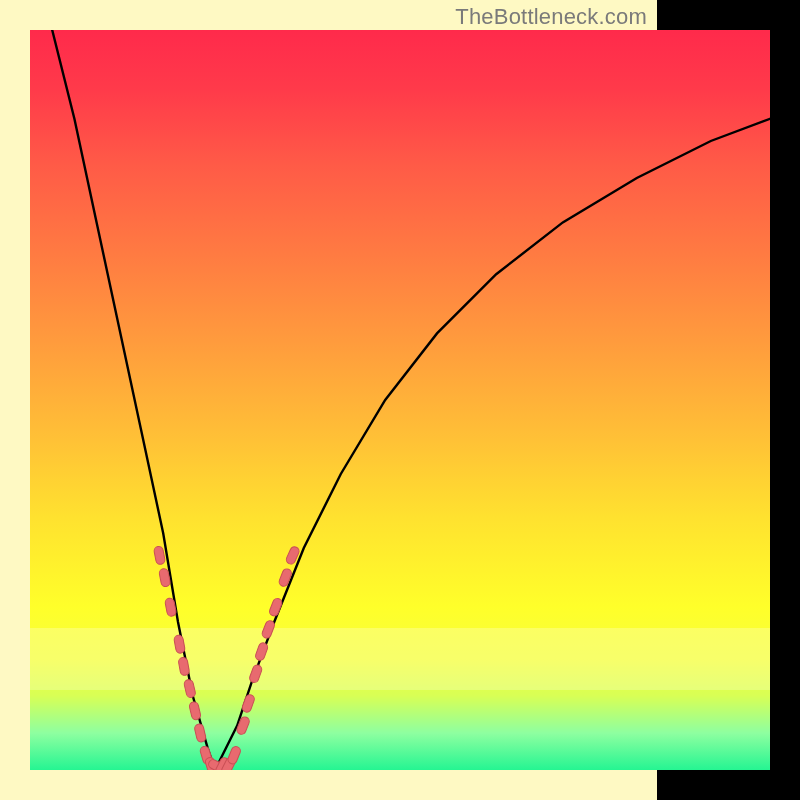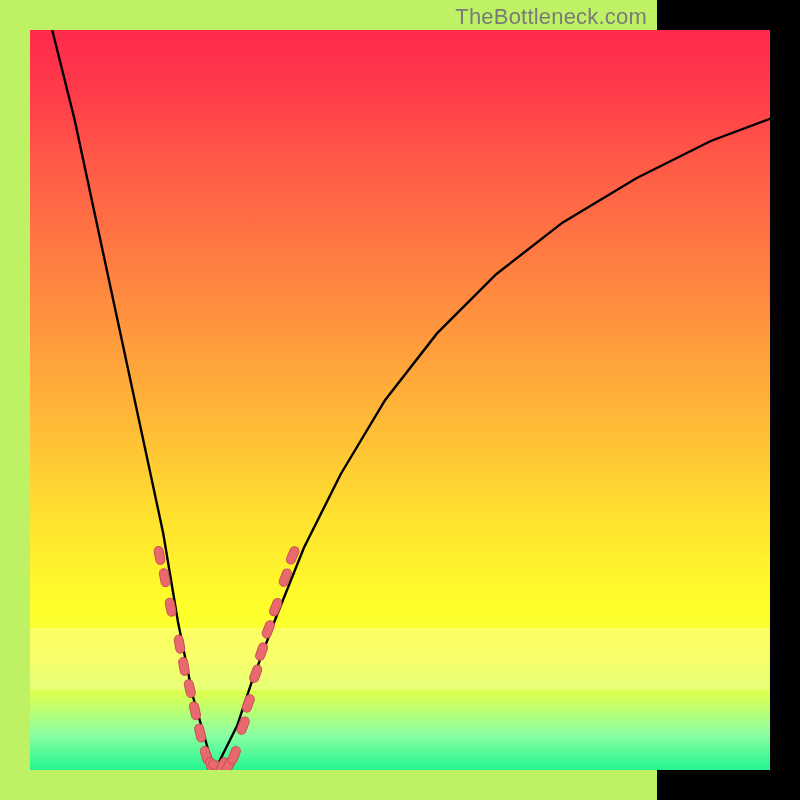--- a/index.html
+++ b/index.html
@@ -8,21 +8,21 @@
     width: 800px;
     height: 800px;
     background: #000;
     overflow: hidden;
     font-family: Arial, Helvetica, sans-serif;
   }
   .frame {
     position: relative;
     width: 657px;
     height: 800px;
-    background: #bef264;
+    background: #fef9c3;
   }
   .plot-area {
     position: absolute;
     left: 30px;
     top: 30px;
     width: 740px;
     height: 740px;
     
     background: linear-gradient(
       to bottom,

